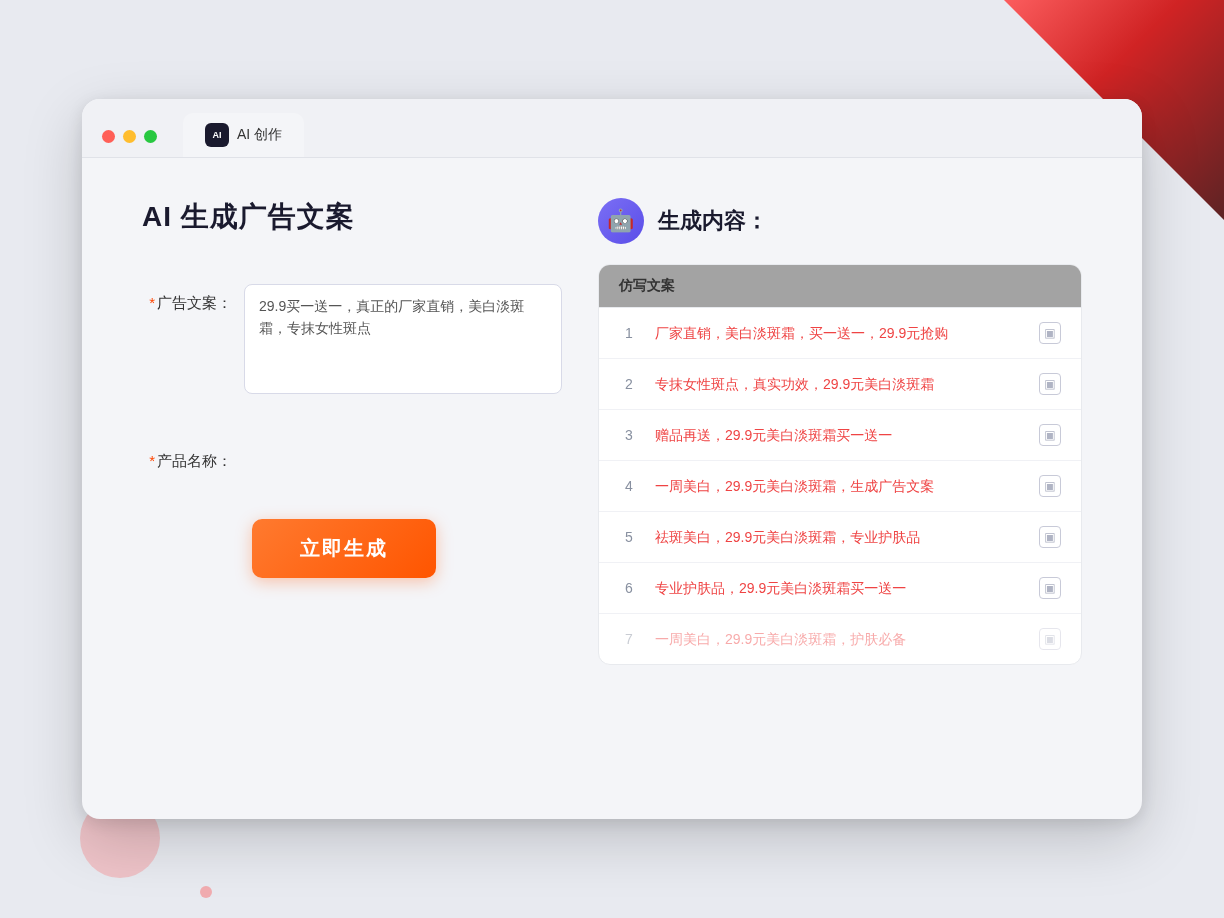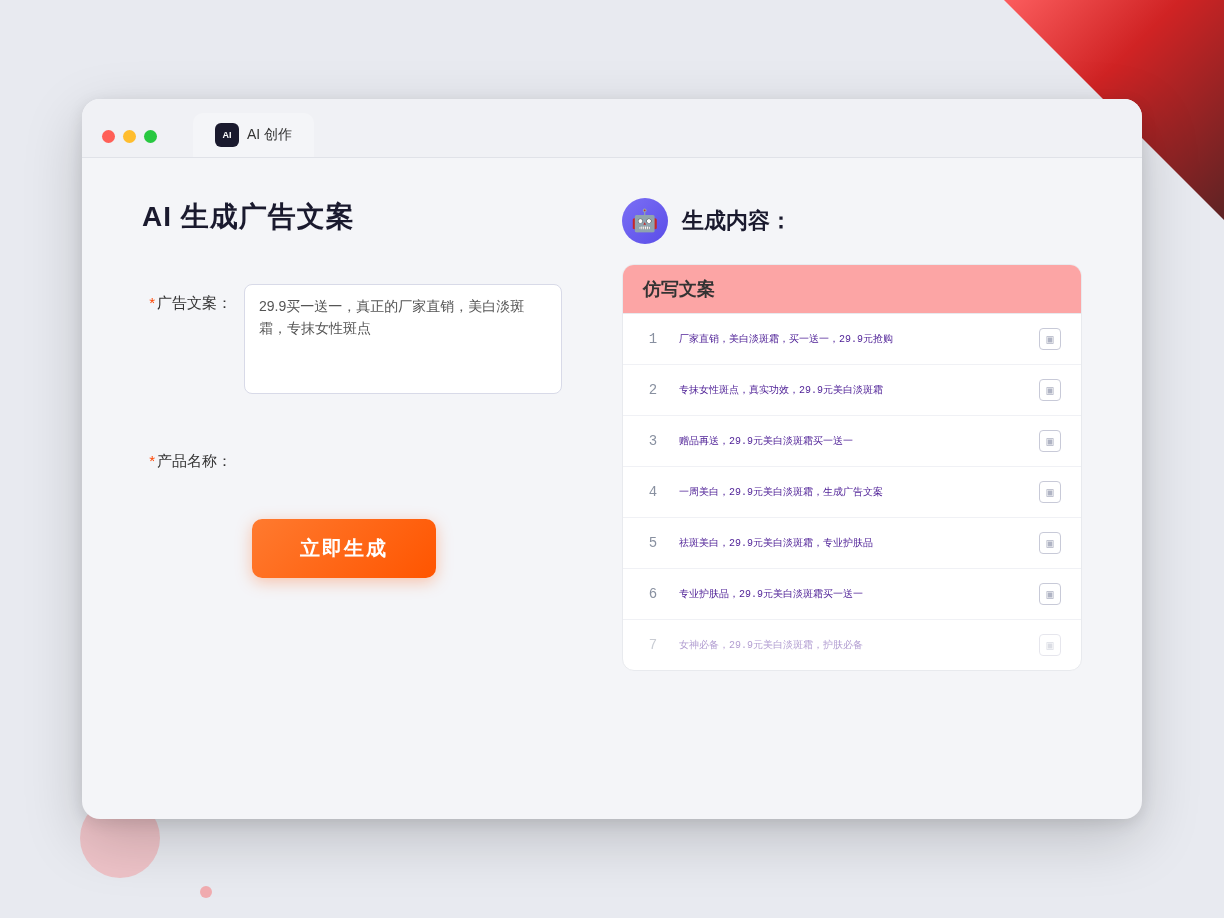--- a/index.html
+++ b/index.html
@@ -50,21 +50,21 @@
       position: relative;
       z-index: 1;
     }
 
     
     .title-bar {
       background: #f0f1f5;
       padding: 14px 20px 0 20px;
       display: flex;
       align-items: flex-end;
-      gap: 16px;
+      gap: 6px;
       border-bottom: 1px solid #e0e2e8;
     }
     .traffic-lights {
       display: flex;
       gap: 8px;
       align-items: center;
       padding-bottom: 14px;
       margin-right: 20px;
     }
     .tl {
@@ -99,21 +99,21 @@
       content: 'AI';
       color: #fff;
       font-size: 9px;
       font-weight: bold;
     }
 
     
     .main-content {
       padding: 40px 60px;
       display: flex;
-      gap: 60px;
+      gap: 36px;
       min-height: 640px;
     }
 
     
     .left-panel {
       flex: 0 0 420px;
     }
     .page-title {
       font-size: 28px;
       font-weight: 700;
@@ -171,21 +171,20 @@
       margin-left: 110px;
       letter-spacing: 2px;
       font-family: inherit;
       box-shadow: 0 4px 16px rgba(255,100,30,0.35);
     }
 
     
     .right-panel {
       flex: 1;
       min-width: 0;
-      font-family: Liberation Mono, monospace;
     }
     .right-header {
       display: flex;
       align-items: center;
       gap: 14px;
       margin-bottom: 20px;
     }
     .robot-icon {
       width: 46px; height: 46px;
       background: linear-gradient(135deg, #7b6ff5, #5a4de8);
@@ -205,23 +204,23 @@
     }
 
     
     .results-table {
       background: #fff;
       border-radius: 12px;
       overflow: hidden;
       border: 1px solid #e8eaee;
     }
     .results-header {
-      background: #fca5a5;
+      background: #a3a3a3;
       padding: 12px 20px;
-      font-size: 18px;
+      font-size: 14px;
       font-weight: 600;
       color: #333;
       border-bottom: 1px solid #e8eaee;
     }
     .result-item {
       display: flex;
       align-items: center;
       padding: 14px 20px;
       border-bottom: 1px solid #f0f1f5;
       gap: 16px;
@@ -233,22 +232,22 @@
       opacity: 0.45;
     }
     .result-num {
       font-size: 14px;
       color: #8890a0;
       min-width: 20px;
       text-align: center;
     }
     .result-text {
       flex: 1;
-      font-size: 10px;
-      color: #4c1d95;
+      font-size: 14px;
+      color: #ef4444;
       line-height: 1.5;
     }
     .copy-icon {
       width: 22px; height: 22px;
       border: 1.5px solid #c8cad8;
       border-radius: 4px;
       display: flex; align-items: center; justify-content: center;
       cursor: pointer;
       flex-shrink: 0;
       color: #b0b4c4;
@@ -337,21 +336,21 @@
               <span class="result-text">祛斑美白，29.9元美白淡斑霜，专业护肤品</span>
               <div class="copy-icon">▣</div>
             </div>
             <div class="result-item">
               <span class="result-num">6</span>
               <span class="result-text">专业护肤品，29.9元美白淡斑霜买一送一</span>
               <div class="copy-icon">▣</div>
             </div>
             <div class="result-item faded">
               <span class="result-num">7</span>
-              <span class="result-text">女神必备，29.9元美白淡斑霜，护肤必备</span>
+              <span class="result-text">一周美白，29.9元美白淡斑霜，护肤必备</span>
               <div class="copy-icon">▣</div>
             </div>
           </div>
       </div>
     </div>
 
   </div>
 </div>
 
 </body></html>

